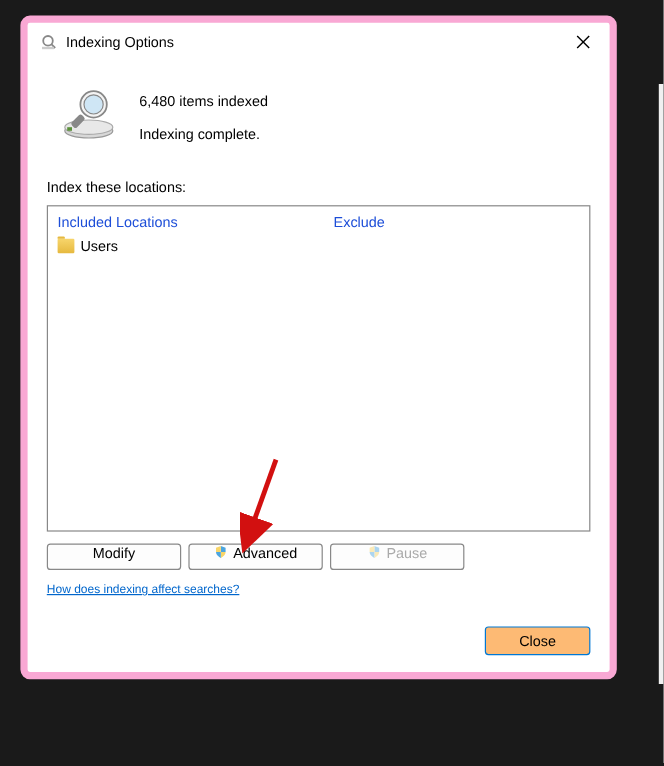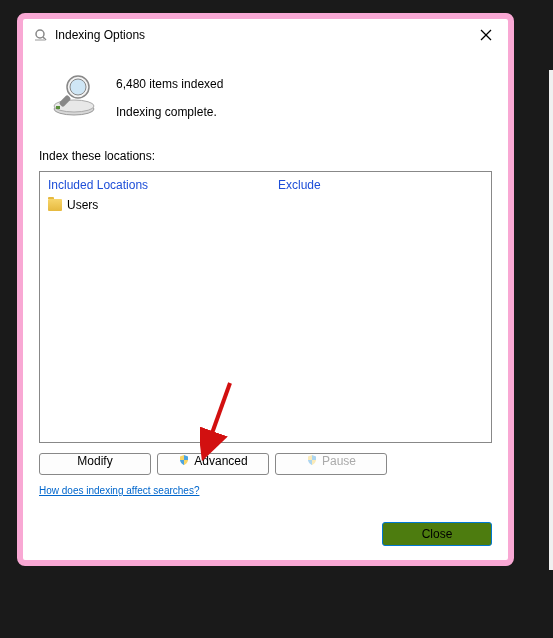--- a/index.html
+++ b/index.html
@@ -154,24 +154,24 @@
       font-size: 10px;
       margin-bottom: 6px;
       display: inline-block;
     }
     .footer {
       display: flex;
       justify-content: flex-end;
       margin-top: auto;
     }
     .close-footer-btn {
-      width: 110px;
+      width: 88px;
       height: 24px;
       border: 1px solid #0078d4;
-      background: #4d7c0f;
+      background: #fdba74;
       border-radius: 3px;
       display: flex;
       align-items: center;
       justify-content: center;
       font-size: 12px;
       color: #000;
       cursor: pointer;
     }
     .arrow {
       position: absolute;

